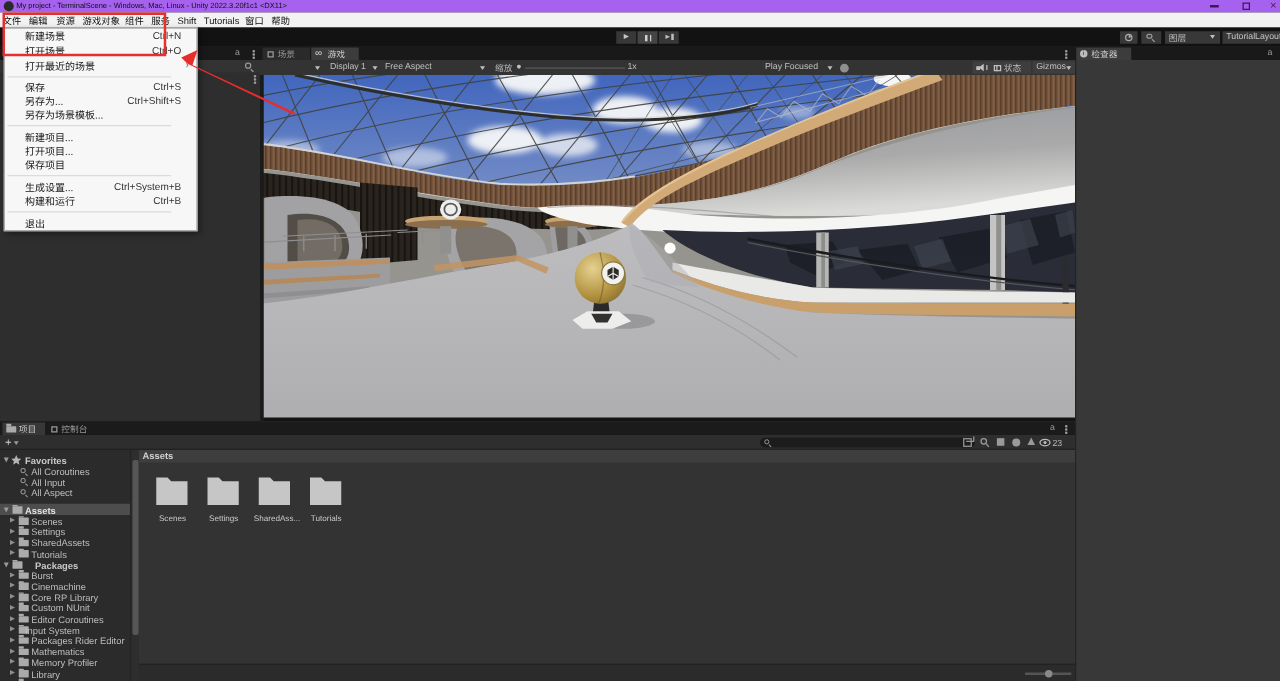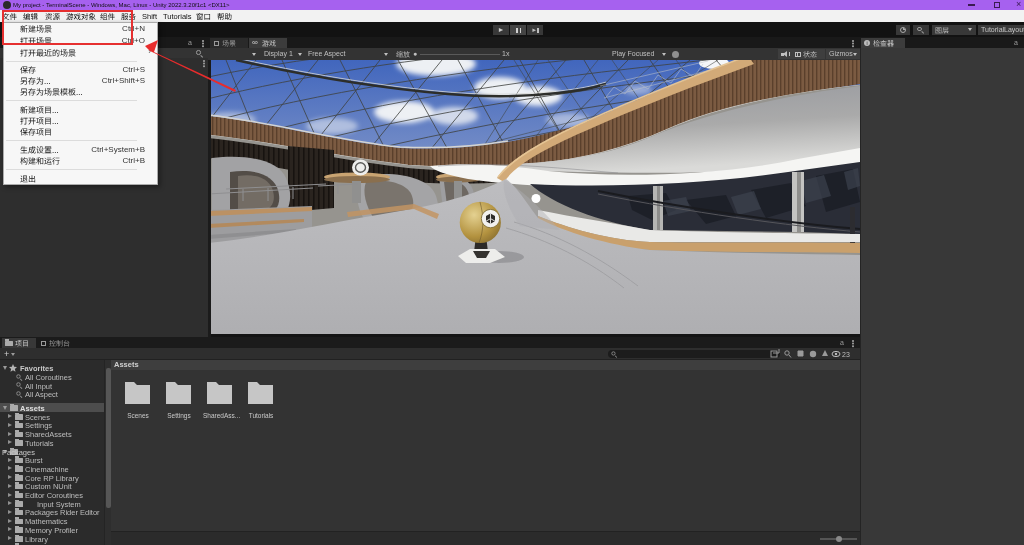--- a/index.html
+++ b/index.html
@@ -471,39 +471,39 @@
       <div class="abs fico" style="left:15px;top:62.9px;"></div>
       <div class="abs" style="left:25px;top:61.4px;">Settings</div>
       <div class="abs tri-r" style="left:8px;top:71.6px;"></div>
       <div class="abs fico" style="left:15px;top:71.6px;"></div>
       <div class="abs" style="left:25px;top:70.1px;">SharedAssets</div>
       <div class="abs tri-r" style="left:8px;top:80.3px;"></div>
       <div class="abs fico" style="left:15px;top:80.3px;"></div>
       <div class="abs" style="left:25px;top:78.8px;">Tutorials</div>
       <div class="abs tri-d" style="left:3px;top:89.5px;"></div>
       <div class="abs fico" style="left:10px;top:89.0px;"></div>
-      <div class="abs" style="left:2px;top:87.5px;font-weight:normal;color:#c8c8c8;">Packages</div>
+      <div class="abs" style="left:28px;top:87.5px;font-weight:bold;color:#c8c8c8;">Packages</div>
       <div class="abs tri-r" style="left:8px;top:97.7px;"></div>
       <div class="abs fico" style="left:15px;top:97.7px;"></div>
       <div class="abs" style="left:25px;top:96.2px;">Burst</div>
       <div class="abs tri-r" style="left:8px;top:106.4px;"></div>
       <div class="abs fico" style="left:15px;top:106.4px;"></div>
       <div class="abs" style="left:25px;top:104.9px;">Cinemachine</div>
       <div class="abs tri-r" style="left:8px;top:115.1px;"></div>
       <div class="abs fico" style="left:15px;top:115.1px;"></div>
       <div class="abs" style="left:25px;top:113.6px;">Core RP Library</div>
       <div class="abs tri-r" style="left:8px;top:123.8px;"></div>
       <div class="abs fico" style="left:15px;top:123.8px;"></div>
       <div class="abs" style="left:25px;top:122.3px;">Custom NUnit</div>
       <div class="abs tri-r" style="left:8px;top:132.5px;"></div>
       <div class="abs fico" style="left:15px;top:132.5px;"></div>
       <div class="abs" style="left:25px;top:131px;">Editor Coroutines</div>
       <div class="abs tri-r" style="left:8px;top:141.2px;"></div>
       <div class="abs fico" style="left:15px;top:141.2px;"></div>
-      <div class="abs" style="left:25px;top:139.7px;padding-left:12px;">Input System</div>
+      <div class="abs" style="left:8px;top:139.7px;padding-left:12px;">Input System</div>
       <div class="abs tri-r" style="left:8px;top:149.9px;"></div>
       <div class="abs fico" style="left:15px;top:149.9px;"></div>
       <div class="abs" style="left:25px;top:148.4px;">Packages Rider Editor</div>
       <div class="abs tri-r" style="left:8px;top:158.6px;"></div>
       <div class="abs fico" style="left:15px;top:158.6px;"></div>
       <div class="abs" style="left:25px;top:157.1px;">Mathematics</div>
       <div class="abs tri-r" style="left:8px;top:167.3px;"></div>
       <div class="abs fico" style="left:15px;top:167.3px;"></div>
       <div class="abs" style="left:25px;top:165.8px;">Memory Profiler</div>
       <div class="abs tri-r" style="left:8px;top:176.0px;"></div>

